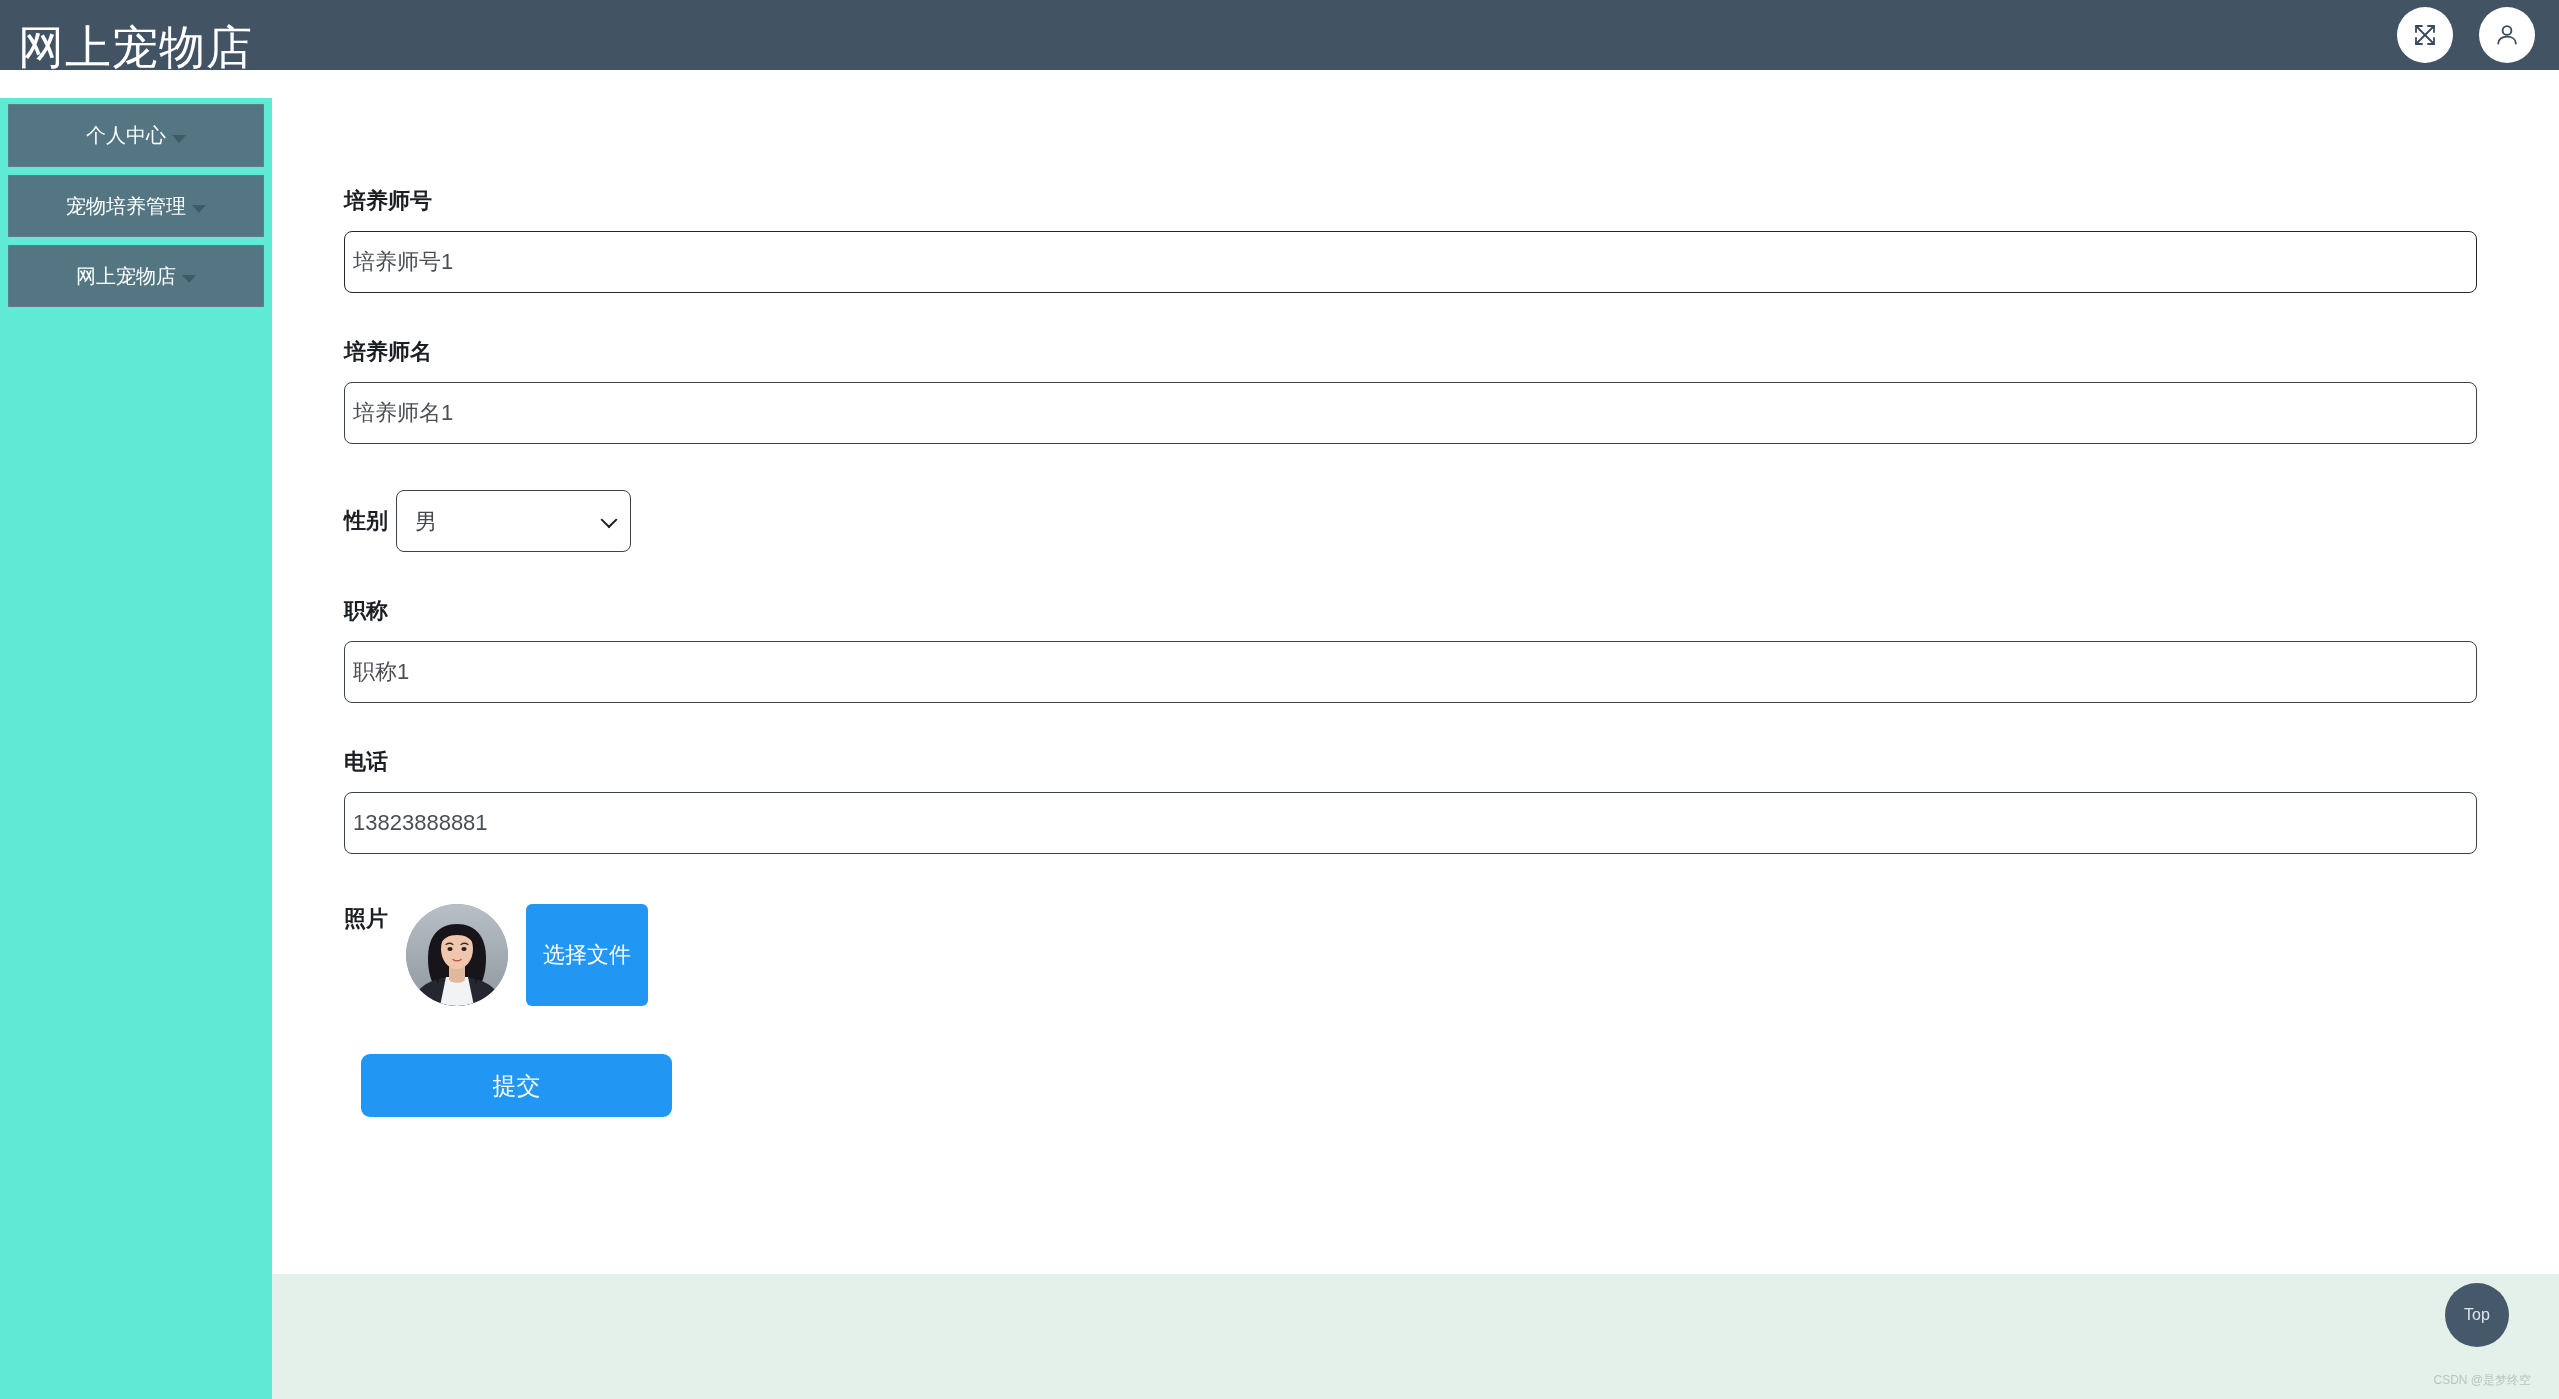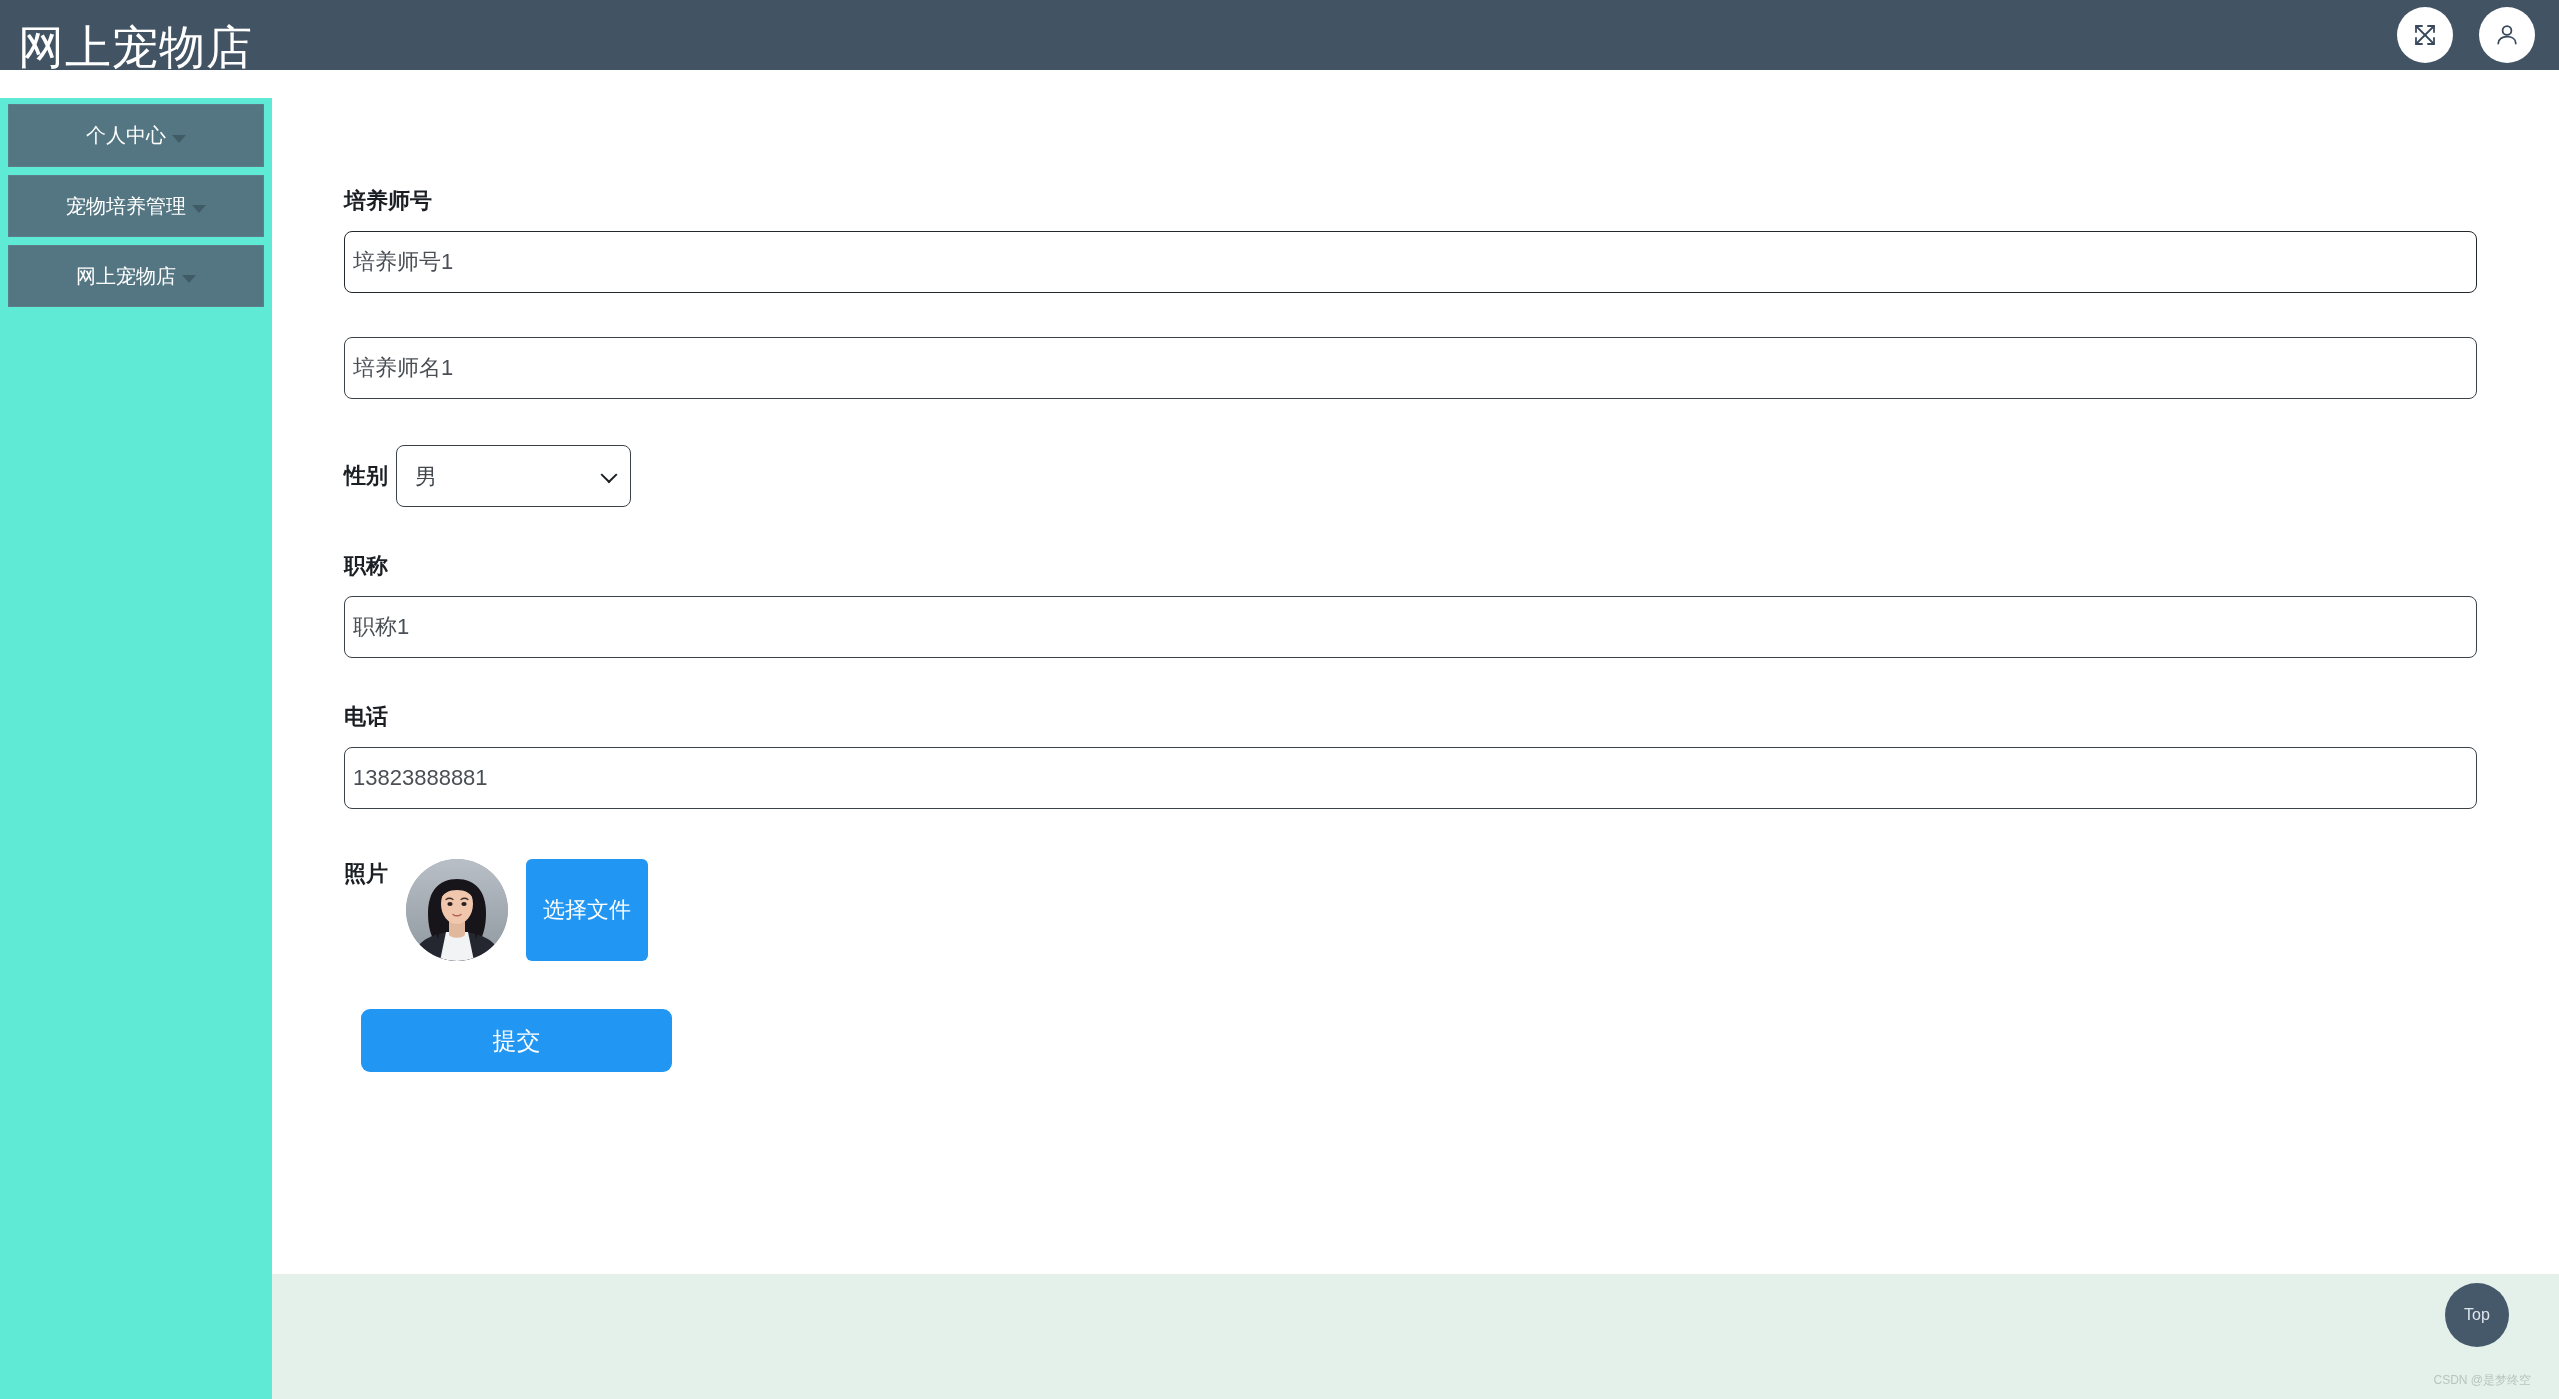--- a/index.html
+++ b/index.html
@@ -253,20 +253,21 @@
 
   <div class="content">
     <div class="form">
 
       <div class="field gap-after">
         <label class="field-label">培养师号</label>
         <input class="text-input soft" type="text" value="培养师号1" style="">
       </div>
 
       <div class="field">
+        <label class="field-label">培养师名</label>
         <input class="text-input" type="text" value="培养师名1" style="">
       </div>
 
       <div class="row-inline">
         <span class="inline-label">性别</span>
         <span class="select-wrap">
           <select class="select-box">
             <option>男</option>
             <option>女</option>
           </select>

